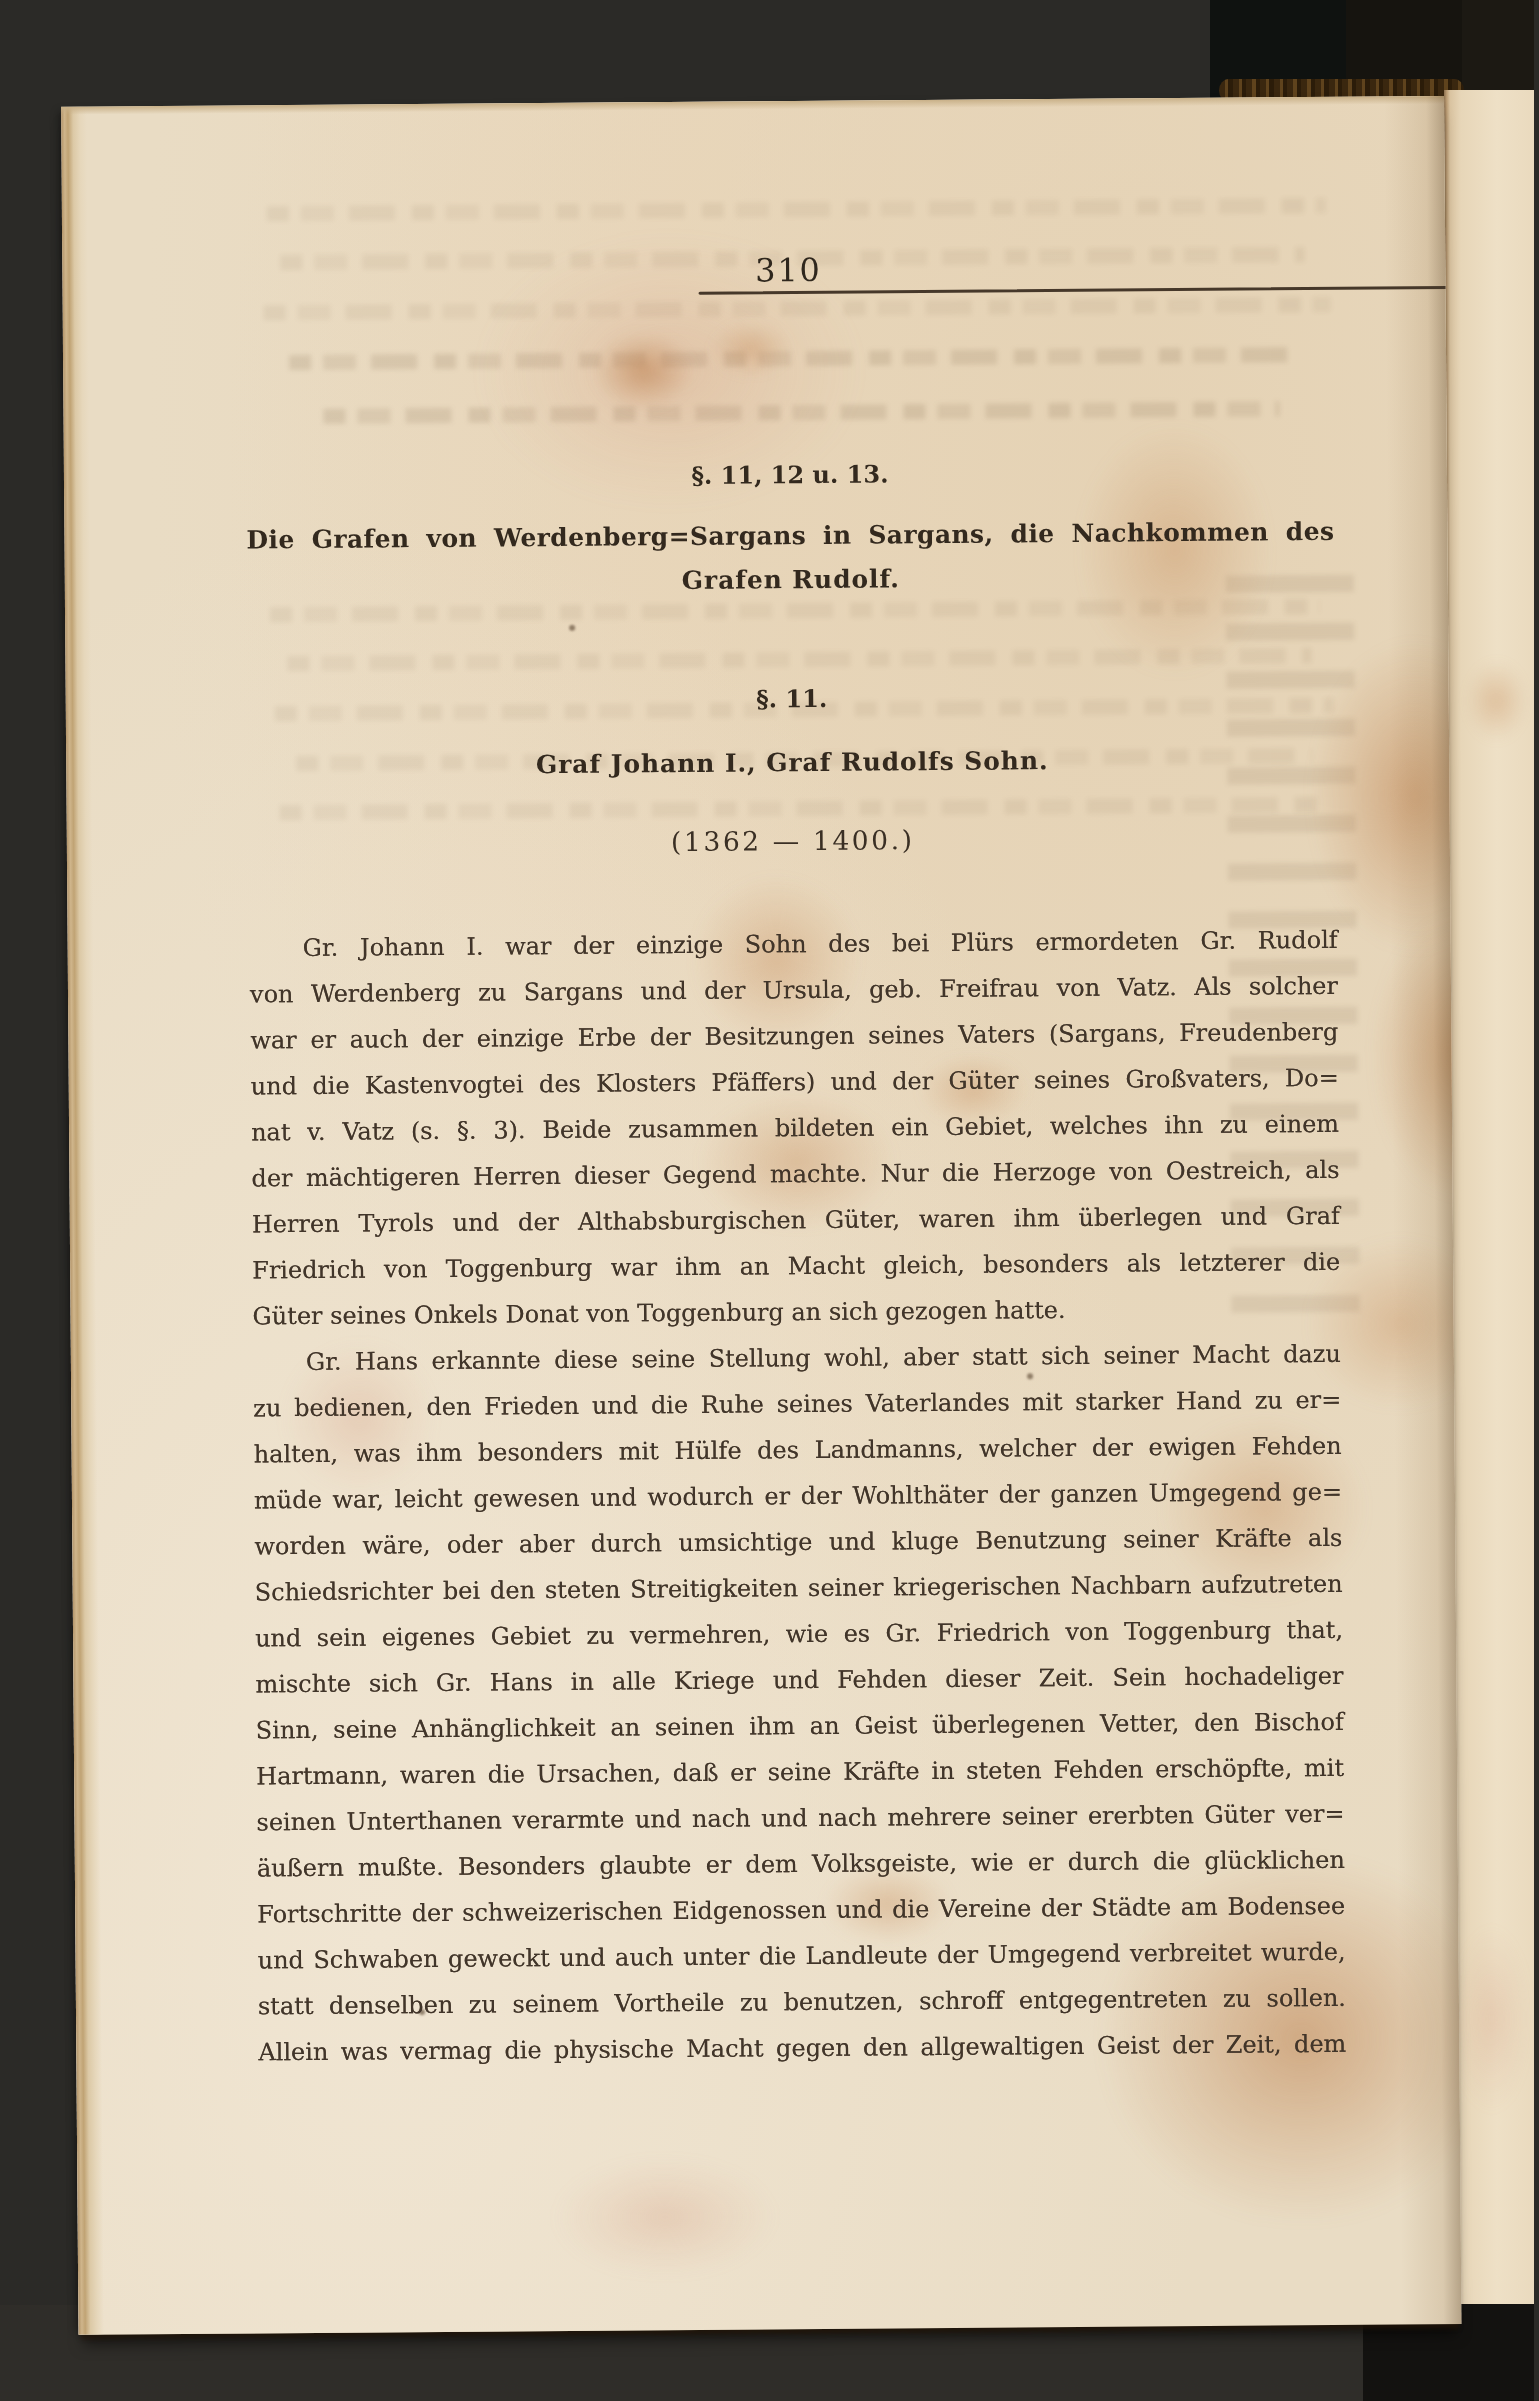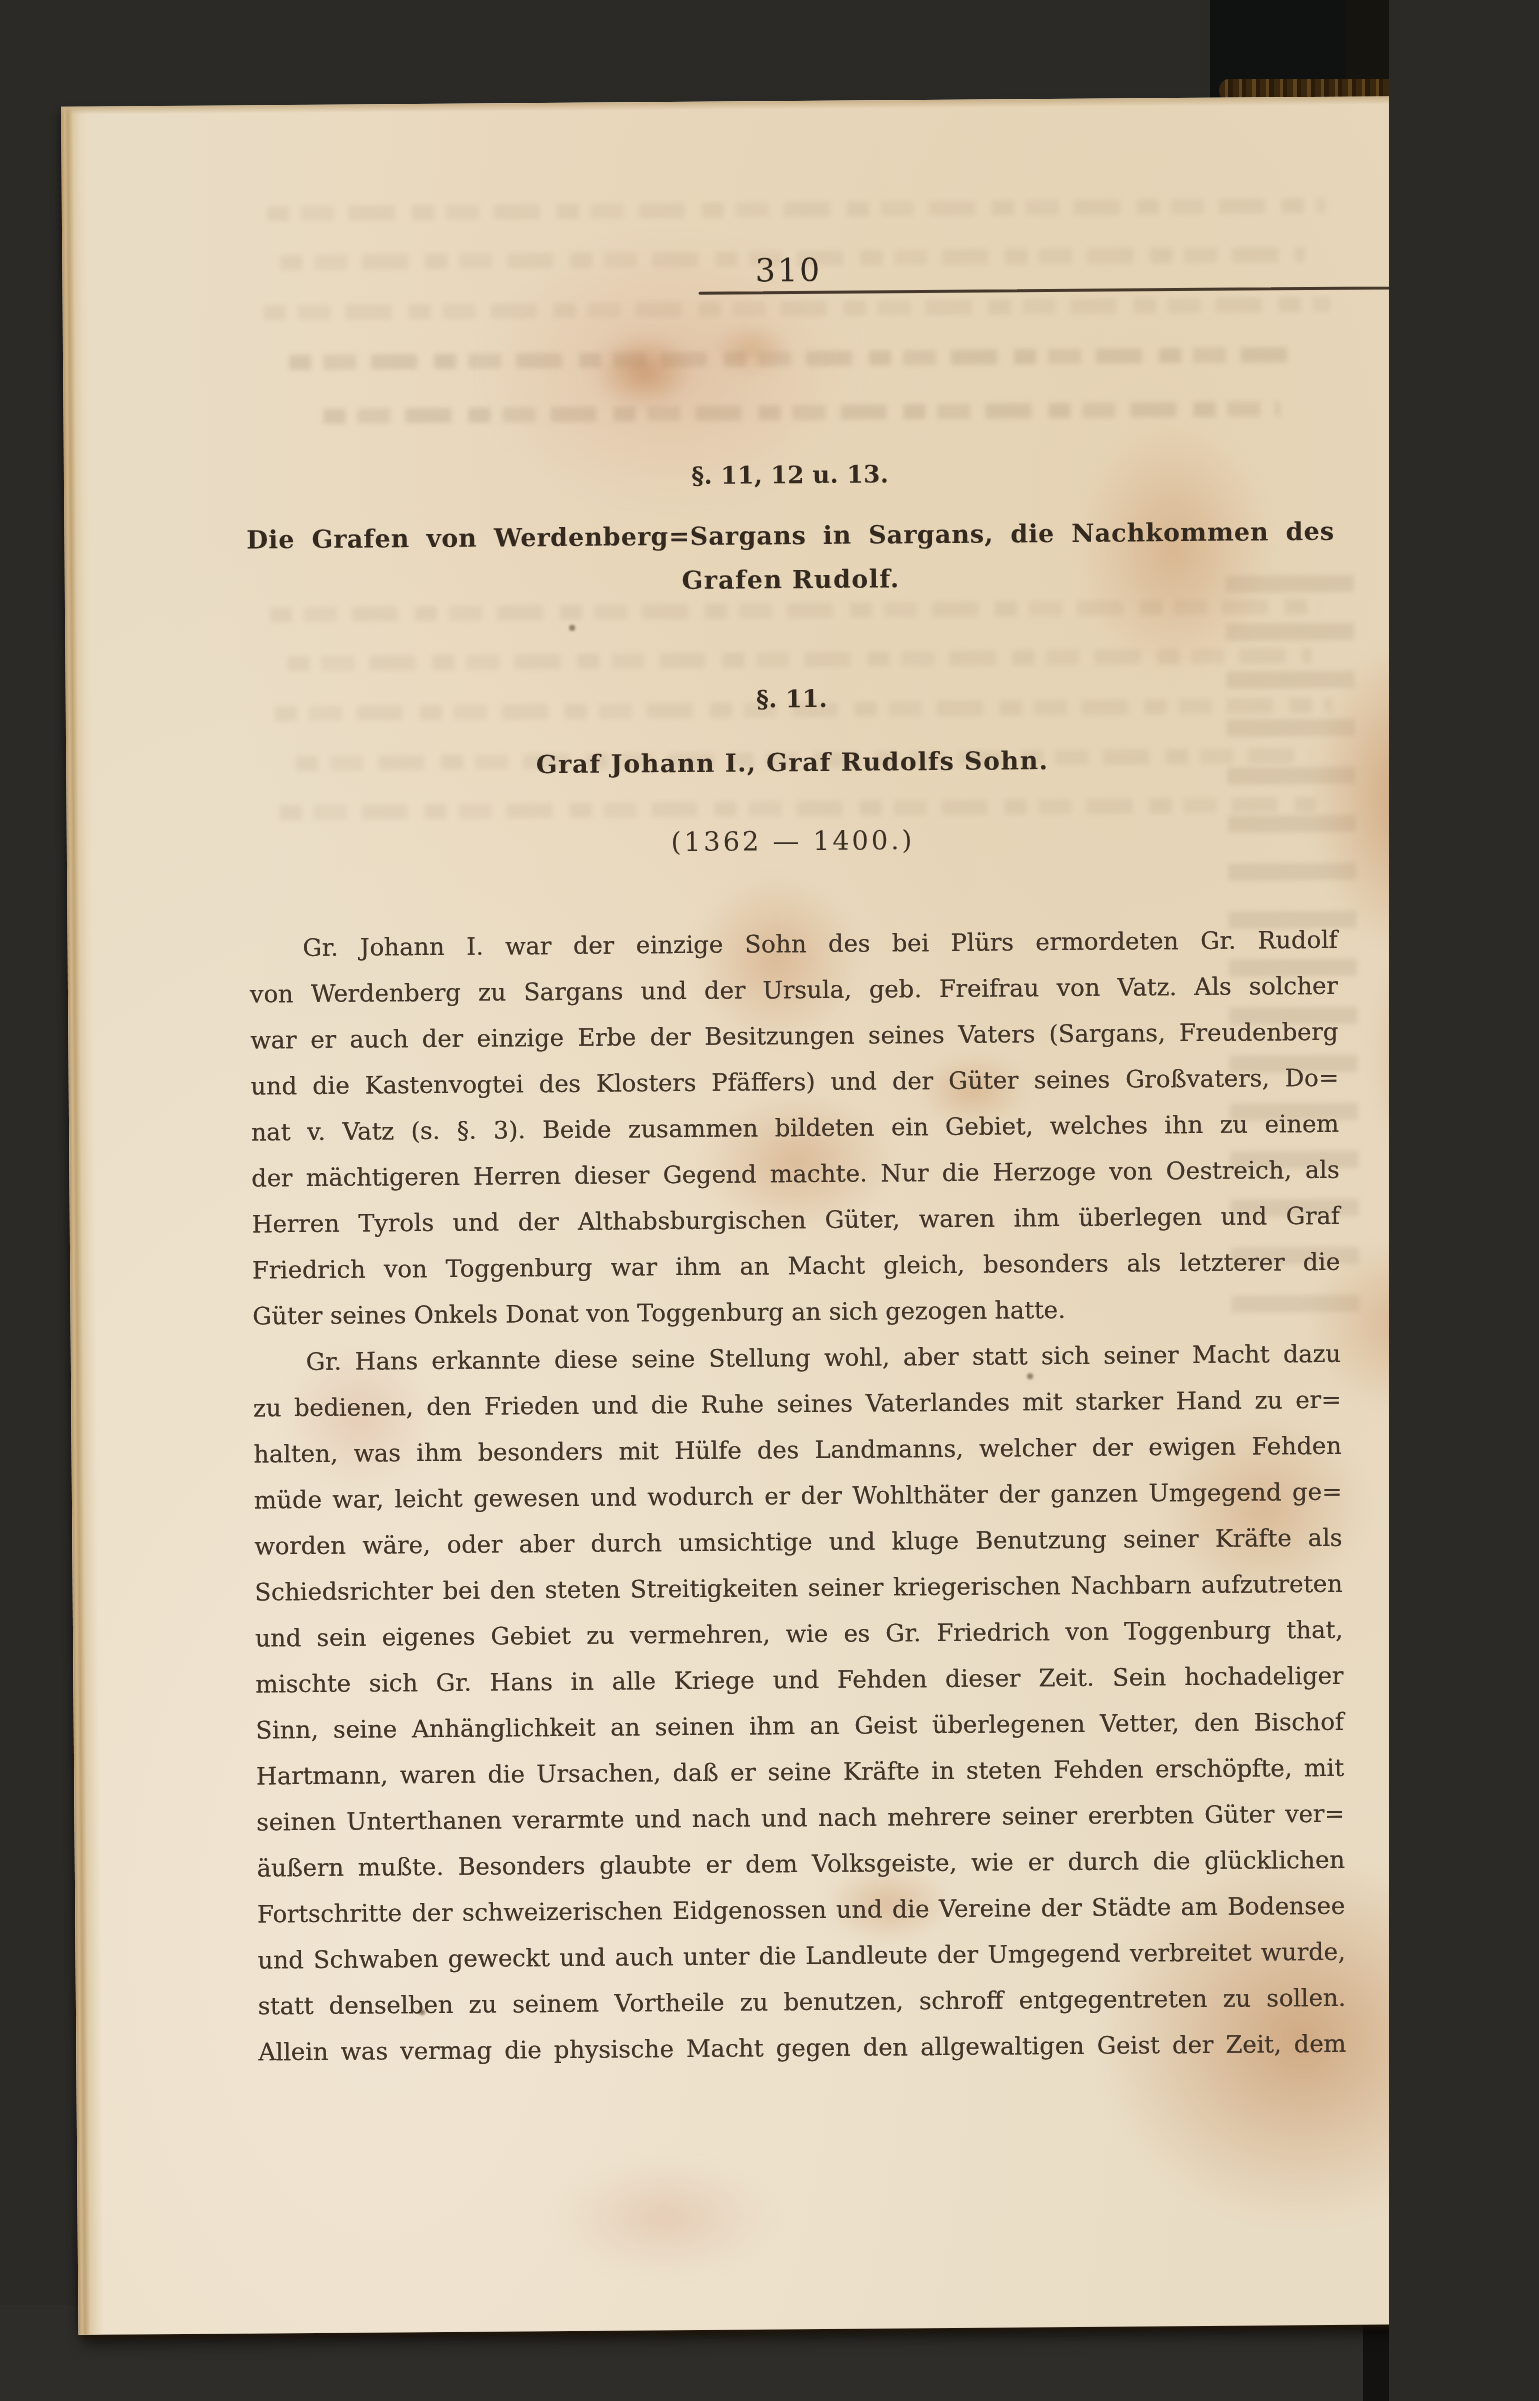--- a/index.html
+++ b/index.html
@@ -1,17 +1,17 @@
 <!DOCTYPE html>
 <html style="font-size:13.7px"><head>
 <meta charset="utf-8">
 <style>
   html,body{margin:0;padding:0;background:#2b2a27;}
   *{box-sizing:border-box;}
-  .photo{position:relative;width:1389px;height:2401px;background:#2b2a27;overflow:hidden;
+  .photo{position:relative;width:1534px;height:2401px;background:#2b2a27;overflow:hidden;
          font-family:"DejaVu Serif","Liberation Serif",serif;}
   .abs{position:absolute;}
 
   
   .band1{left:1210px;top:0;width:137px;height:104px;background:#0f1210;}
   .band2{left:1346px;top:0;width:120px;height:89px;background:#16140f;}
   .band3{left:1462px;top:0;width:77px;height:99px;background:#1c1913;}
   .headband{left:1219px;top:79px;width:245px;height:23px;border-radius:12px/60%;
     background:repeating-linear-gradient(90deg,#3a270f 0 6px,#5f431d 6px 9.4px,#2b1c09 9.4px 13.7px);}
   .bottomband{left:0;top:2305px;width:1539px;height:96px;background:#2f2d29;}

